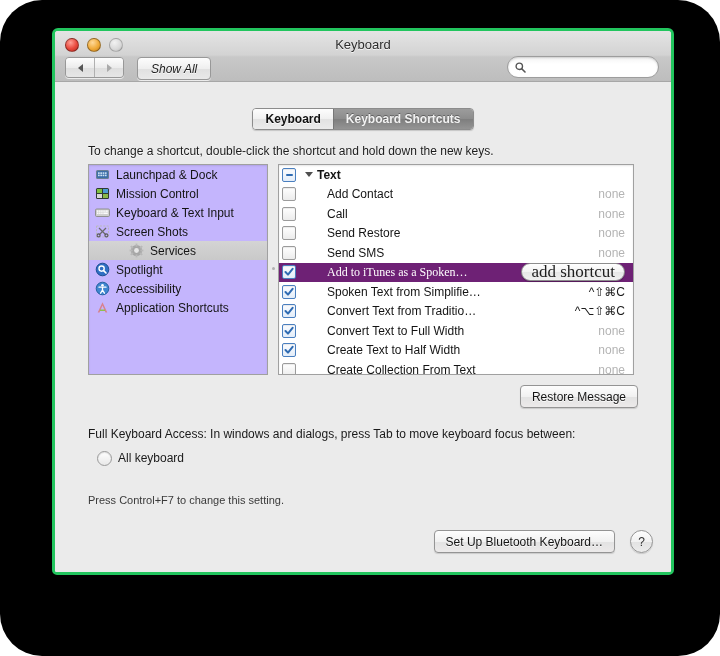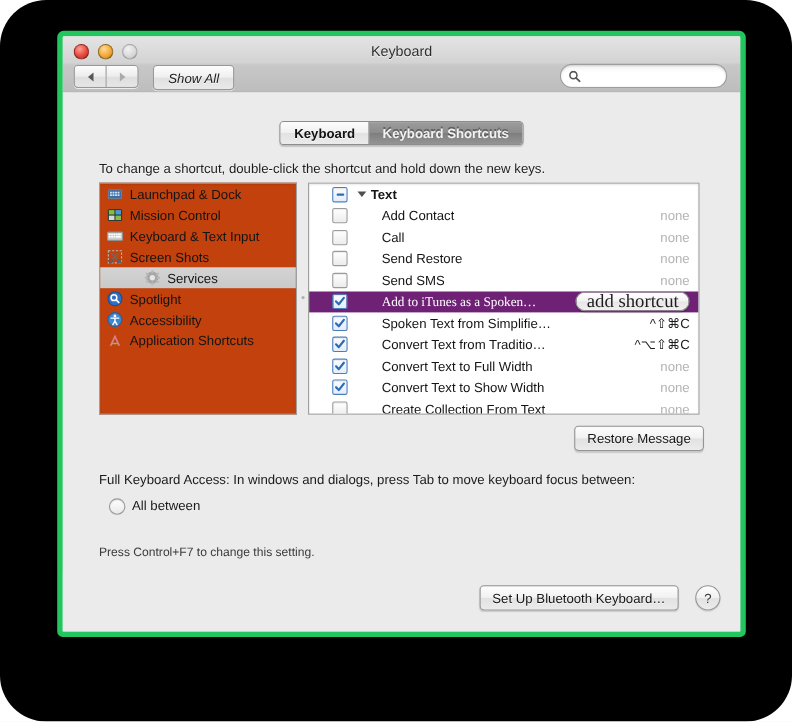--- a/index.html
+++ b/index.html
@@ -17,21 +17,21 @@
     overflow: hidden;
   }
   .window {
     position: absolute;
     left: 52px; top: 28px;
     width: 616px; height: 541px;
     background: #ebebeb;
     border-radius: 6px 6px 5px 5px;
     box-shadow: 0 6px 22px rgba(0,0,0,0.55);
     overflow: hidden;
-    border: 5px solid #22c55e;
+    border: 3px solid #22c55e;
   }
 
   
   .titlebar {
     position: relative;
     height: 50px;
     background: linear-gradient(to bottom, #e4e4e4 0%, #d3d3d3 48%, #c8c8c8 52%, #bdbdbd 100%);
     border-bottom: 1px solid #a7a7a7;
   }
   .traffic { position: absolute; left: 10px; top: 7px; display: flex; gap: 8px; }
@@ -126,21 +126,21 @@
   .instruction {
     position: absolute; left: 33px; top: 62px;
     font-size: 12px; color: #1c1c1c;
     text-shadow: 0 1px 0 rgba(255,255,255,0.7);
   }
 
   
   .lists { position: absolute; left: 33px; top: 82px; display: flex; }
   .catlist {
     width: 178px; height: 209px;
-    background: #c2410c;
+    background: #c4b5fd;
     border: 1px solid #a0a0a0;
     box-shadow: inset 0 1px 2px rgba(0,0,0,0.1);
     overflow: hidden;
   }
   .cat-row {
     height: 19px; display: flex; align-items: center;
     padding-left: 6px; font-size: 12px; color: #141414;
   }
   .cat-row.selected { background: linear-gradient(to bottom, #d4d4d4, #c9c9c9); padding-left: 40px; }
   .cat-label { margin-left: 6px; }
@@ -154,21 +154,21 @@
   .shortcutlist {
     width: 354px; height: 209px;
     background: #ffffff;
     border: 1px solid #a0a0a0;
     box-shadow: inset 0 1px 2px rgba(0,0,0,0.1);
     overflow: hidden;
   }
   .sc-row {
     height: 19.5px; display: flex; align-items: center;
     font-size: 12px; color: #141414;
-    padding-left: 21px; padding-right: 8px;
+    padding-left: 3px; padding-right: 8px;
     position: relative;
   }
   .sc-row.group { font-weight: bold; }
   .sc-row.selected { background: #6e2175; color: #ffffff; font-family: Liberation Serif, serif; }
 
   .chk {
     width: 12px; height: 12px; flex: 0 0 12px;
     border-radius: 2px;
     border: 1px solid #9b9b9b;
     background: linear-gradient(to bottom, #ffffff, #ececec);
@@ -522,42 +522,42 @@
             <span class="sc-label sc-indent">Convert Text to Full Width</span>
             <span class="sc-keys none">none</span>
           </div>
 
           <div class="sc-row">
             <span class="chk on">
               <svg class="mark" width="10" height="10" viewBox="0 0 10 10">
                   <path d="M1.5 5 L4 7.6 L8.6 1.8" stroke="#2f6bb2" stroke-width="2" fill="none" stroke-linecap="round" stroke-linejoin="round"></path>
                 </svg>
             </span>
-            <span class="sc-label sc-indent">Convert Text to Show Width</span>
+            <span class="sc-label sc-indent">Create Text to Half Width</span>
             <span class="sc-keys none">none</span>
           </div>
 
           <div class="sc-row">
             <span class="chk">
               
             </span>
             <span class="sc-label sc-indent">Create Collection From Text</span>
             <span class="sc-keys none">none</span>
           </div>
         </div>
       </div>
 
       <div class="aqua-btn restore">Restore Message</div>
 
       <div class="fka-label">Full Keyboard Access: In windows and dialogs, press Tab to move keyboard focus between:</div>
 
       <div class="radios">
         <div class="radio-row">
           <span class="radio"></span>
-          <span>All between</span>
+          <span>All keyboard</span>
         </div>
       </div>
 
       <div class="note">Press Control+F7 to change this setting.</div>
 
       <div class="bottombar">
         <div class="aqua-btn btbtn">Set Up Bluetooth Keyboard…</div>
         <div class="helpbtn">?</div>
       </div>
 

